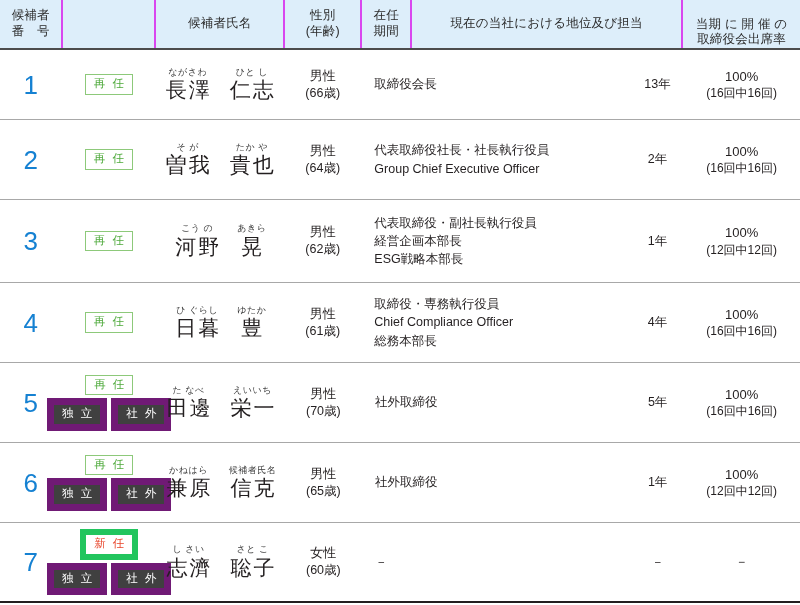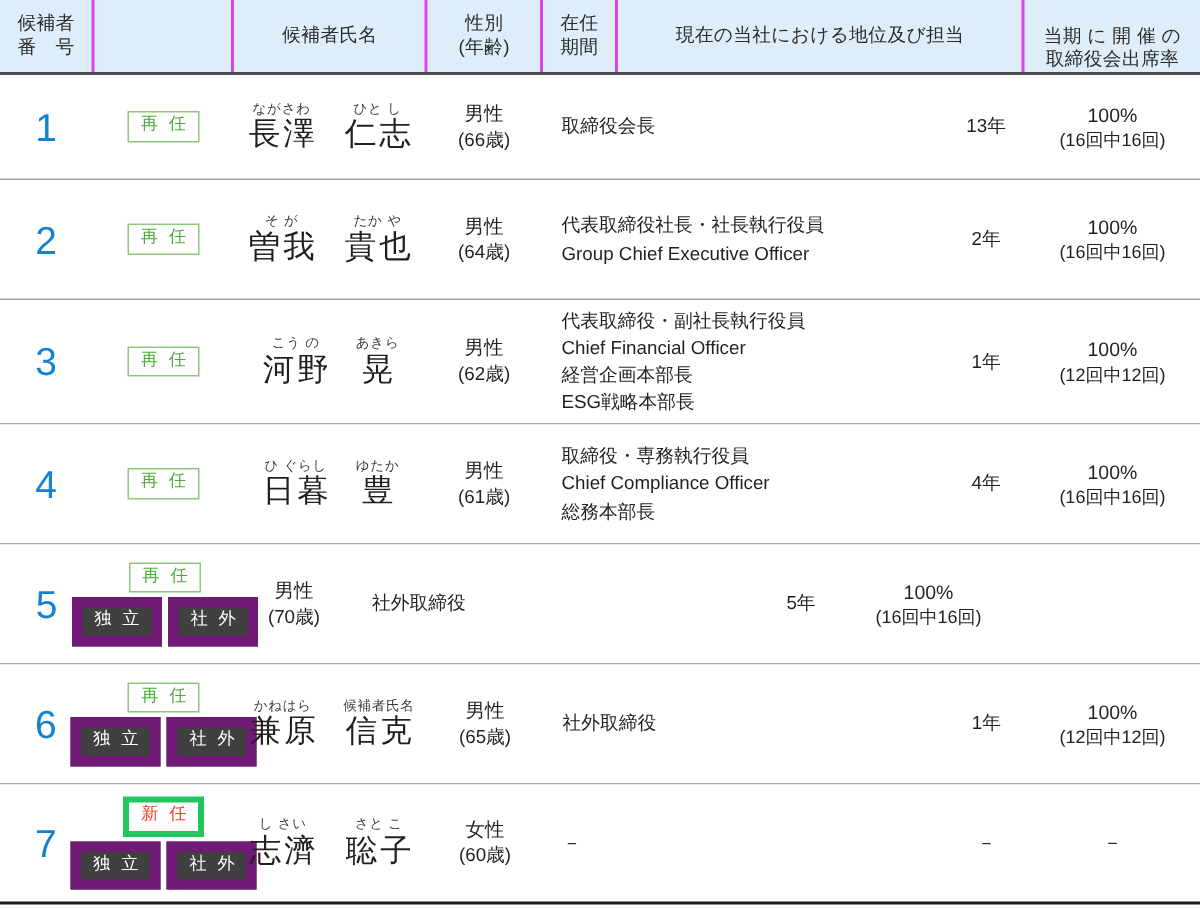--- a/index.html
+++ b/index.html
@@ -114,21 +114,21 @@
     white-space: nowrap;
   }
   .badge-reappoint {
     color: #4faa3c;
     border: 1px solid #8dc97a;
     background: #ffffff;
     min-width: 46px;
   }
   .badge-new {
     color: #e8462c;
-    border: 4px solid #22c55e;
+    border: 6px solid #22c55e;
     background: #ffffff;
     min-width: 46px;
   }
   .badge-independent,
   .badge-outside {
     color: #ffffff;
     background: #404040;
     border: 7px solid #701a75;
     min-width: 44px;
   }
@@ -360,21 +360,20 @@
         </div>
         <div class="cell c-gender">
           <div class="gender">
             <div>男性</div>
             <div class="age">(62歳)</div>
           </div>
         </div>
         <div class="cell c-pos">
           <div class="pos-lines">
             <div>代表取締役・副社長執行役員</div>
-            <div>Chief Financial Officer</div>
             <div>経営企画本部長</div>
             <div>ESG戦略本部長</div>
           </div>
         </div>
         <div class="cell c-term">
           <div class="term">1年</div>
         </div>
         <div class="cell c-attend">
           <div class="attend">
             <div class="pct">100%</div>
@@ -436,20 +435,32 @@
           <div class="badge-stack">
             <div class="badge-row">
               <span class="badge badge-reappoint">再 任</span>
             </div>
             <div class="badge-row">
               <span class="badge badge-independent">独 立</span>
               <span class="badge badge-outside">社 外</span>
             </div>
           </div>
         </div>
+        <div class="cell c-name">
+          <div class="name-wrap">
+            <div class="name-part">
+              <div class="furigana">た なべ</div>
+              <div class="kanji">田邊</div>
+            </div>
+            <div class="name-part">
+              <div class="furigana">えいいち</div>
+              <div class="kanji">栄一</div>
+            </div>
+          </div>
+        </div>
         <div class="cell c-gender">
           <div class="gender">
             <div>男性</div>
             <div class="age">(70歳)</div>
           </div>
         </div>
         <div class="cell c-pos">
           <div class="pos-lines">
             <div>社外取締役</div>
           </div>

